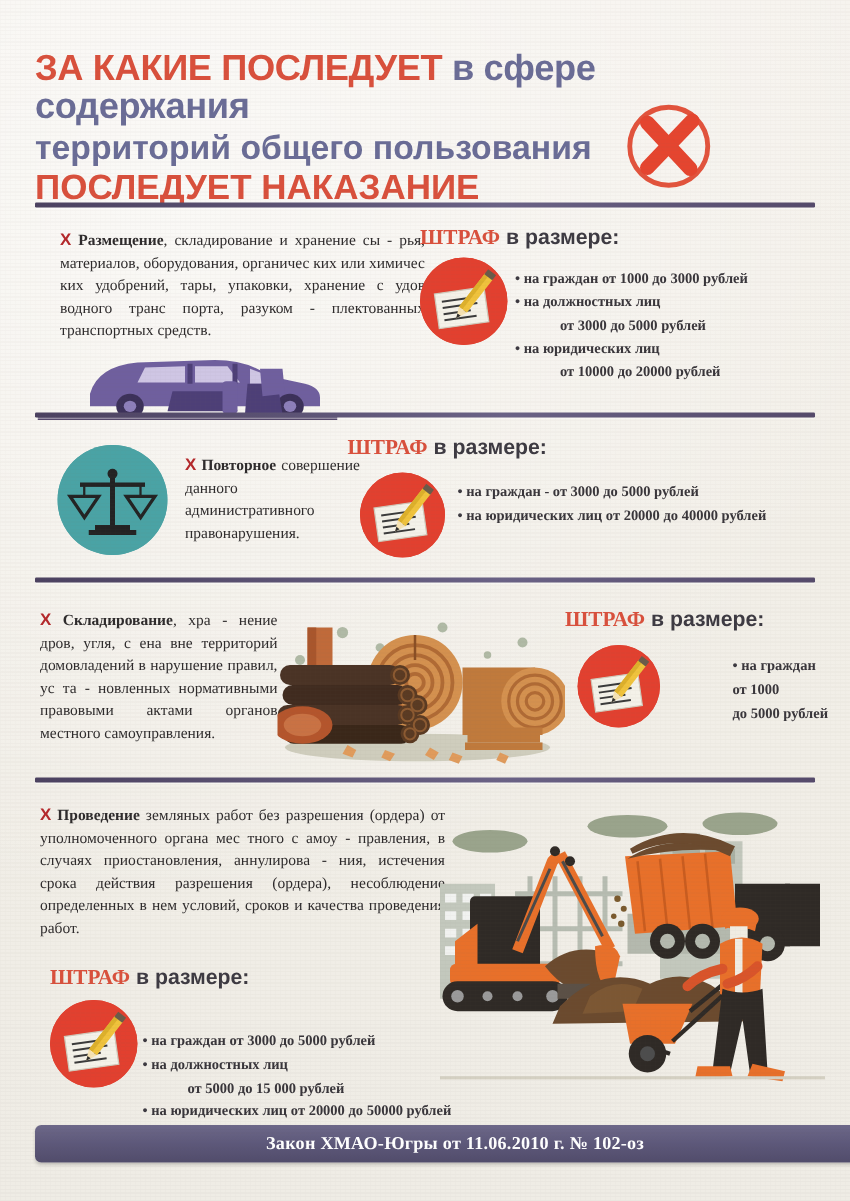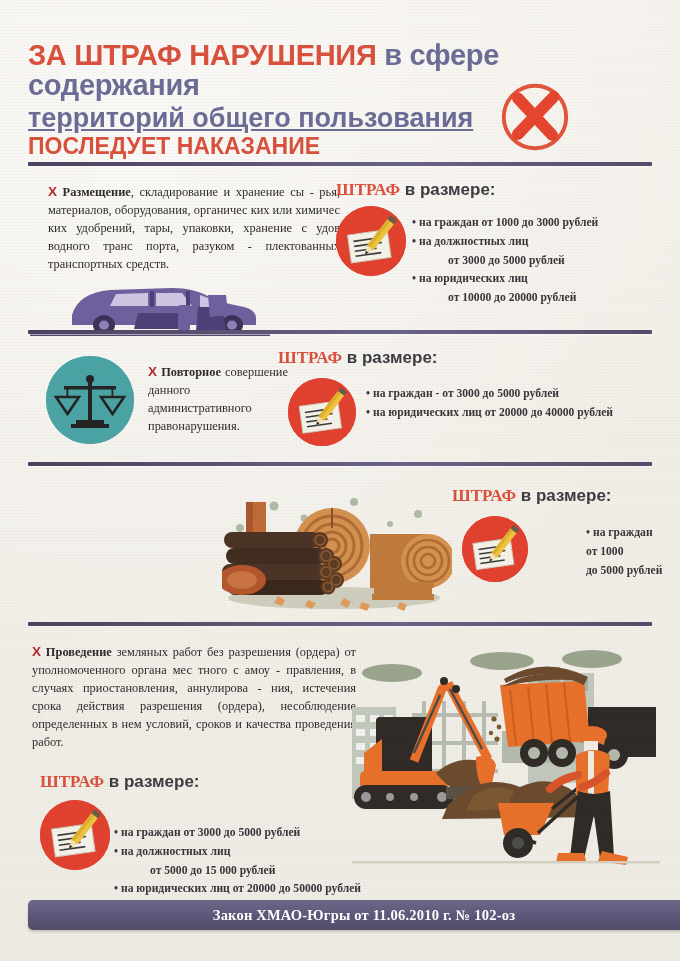--- a/index.html
+++ b/index.html
@@ -19,22 +19,22 @@
   .noise{position:absolute;inset:0;opacity:.06;pointer-events:none;
     background-image:repeating-linear-gradient(0deg,rgba(120,110,100,.5) 0 1px,rgba(0,0,0,0) 1px 3px),
                      repeating-linear-gradient(90deg,rgba(120,110,100,.35) 0 1px,rgba(0,0,0,0) 1px 4px);}
 
   
   .header{position:absolute;left:28px;top:40px;width:624px;}
   .h-line{font-family:"Liberation Sans",sans-serif;font-weight:bold;line-height:1.04;}
   .h1{font-size:29px;letter-spacing:-.3px;}
   .h-red{color:#d9503c;}
   .h-blue{color:#6a6c96;}
-  .h2{font-size:27px;color:#6a6c96;margin-top:4px;text-decoration:underline;}
-  .h3{font-size:23px;color:#d9503c;margin-top:3px;}
+  .h2{font-size:27px;color:#6a6c96;margin-top:4px;}
+  .h3{font-size:28px;color:#d9503c;margin-top:3px;}
 
   .xmark{position:absolute;left:496px;top:78px;width:78px;height:78px;}
 
   
   .divider{position:absolute;height:4px;
     background:linear-gradient(90deg,#4b4160,#6a6286 60%,#554a6b);
     border-radius:1px;box-shadow:0 1px 0 rgba(255,255,255,.5);}
 
   
   .body-text{font-family:"Liberation Serif",serif;font-size:12.4px;line-height:1.45;color:#2e2b2c;text-align:justify;}
@@ -65,21 +65,21 @@
 
   .illus{position:absolute;}
 </style>
 </head>
 <body>
 
 <div class="page">
 
   <div class="header">
     <div class="h-line h1">
-      <span class="h-red">ЗА ШТРАФ НАРУШЕНИЯ</span><span class="h-blue"> в сфере содержания</span>
+      <span class="h-red">ЗА КАКИЕ ПОСЛЕДУЕТ</span><span class="h-blue"> в сфере содержания</span>
     </div>
     <div class="h-line h2">территорий общего пользования</div>
     <div class="h-line h3">ПОСЛЕДУЕТ НАКАЗАНИЕ</div>
   </div>
 
   <svg class="xmark" viewBox="0 0 100 100">
     <circle cx="50" cy="50" r="40" fill="none" stroke="#e2533c" stroke-width="5"></circle>
     <g stroke="#e5452f" stroke-width="15" stroke-linecap="round">
       <line x1="28" y1="72" x2="74" y2="24"></line>
       <line x1="28" y1="26" x2="72" y2="73"></line>
@@ -190,20 +190,24 @@
       </g>
     </svg>
   </span>
   <div style="position:absolute;left:366px;top:385px;width:300px;" class="fine-list">
     <div><span class="bul">•</span> <span>на граждан - от 3000 до 5000 рублей</span></div>
     <div><span class="bul">•</span> <span>на юридических лиц от 20000 до 40000 рублей</span></div>
   </div>
 
   <div class="divider" style="left:28px;top:462px;width:624px;"></div>
 
+  <div style="position:absolute;left:32px;top:486px;width:190px;" class="body-text">
+    <span class="xbul">X</span>
+    <span class="bold">Складирование</span><span>, хра - нение дров, угля, с ена вне территорий домовладений в нарушение правил, ус та - новленных нормативными правовыми актами органов местного самоуправления.</span>
+  </div>
 
   <svg class="illus" style="left:222px;top:488px;width:230px;height:128px;" viewBox="0 0 230 128">
     <g fill="#9aa88f" opacity=".75">
       <circle cx="18" cy="40" r="4"></circle>
         <circle cx="52" cy="18" r="4.5"></circle>
         <circle cx="82" cy="30" r="3.5"></circle>
       <circle cx="132" cy="14" r="4"></circle>
         <circle cx="168" cy="36" r="3"></circle>
         <circle cx="196" cy="26" r="4"></circle>
       <circle cx="212" cy="52" r="3"></circle>

